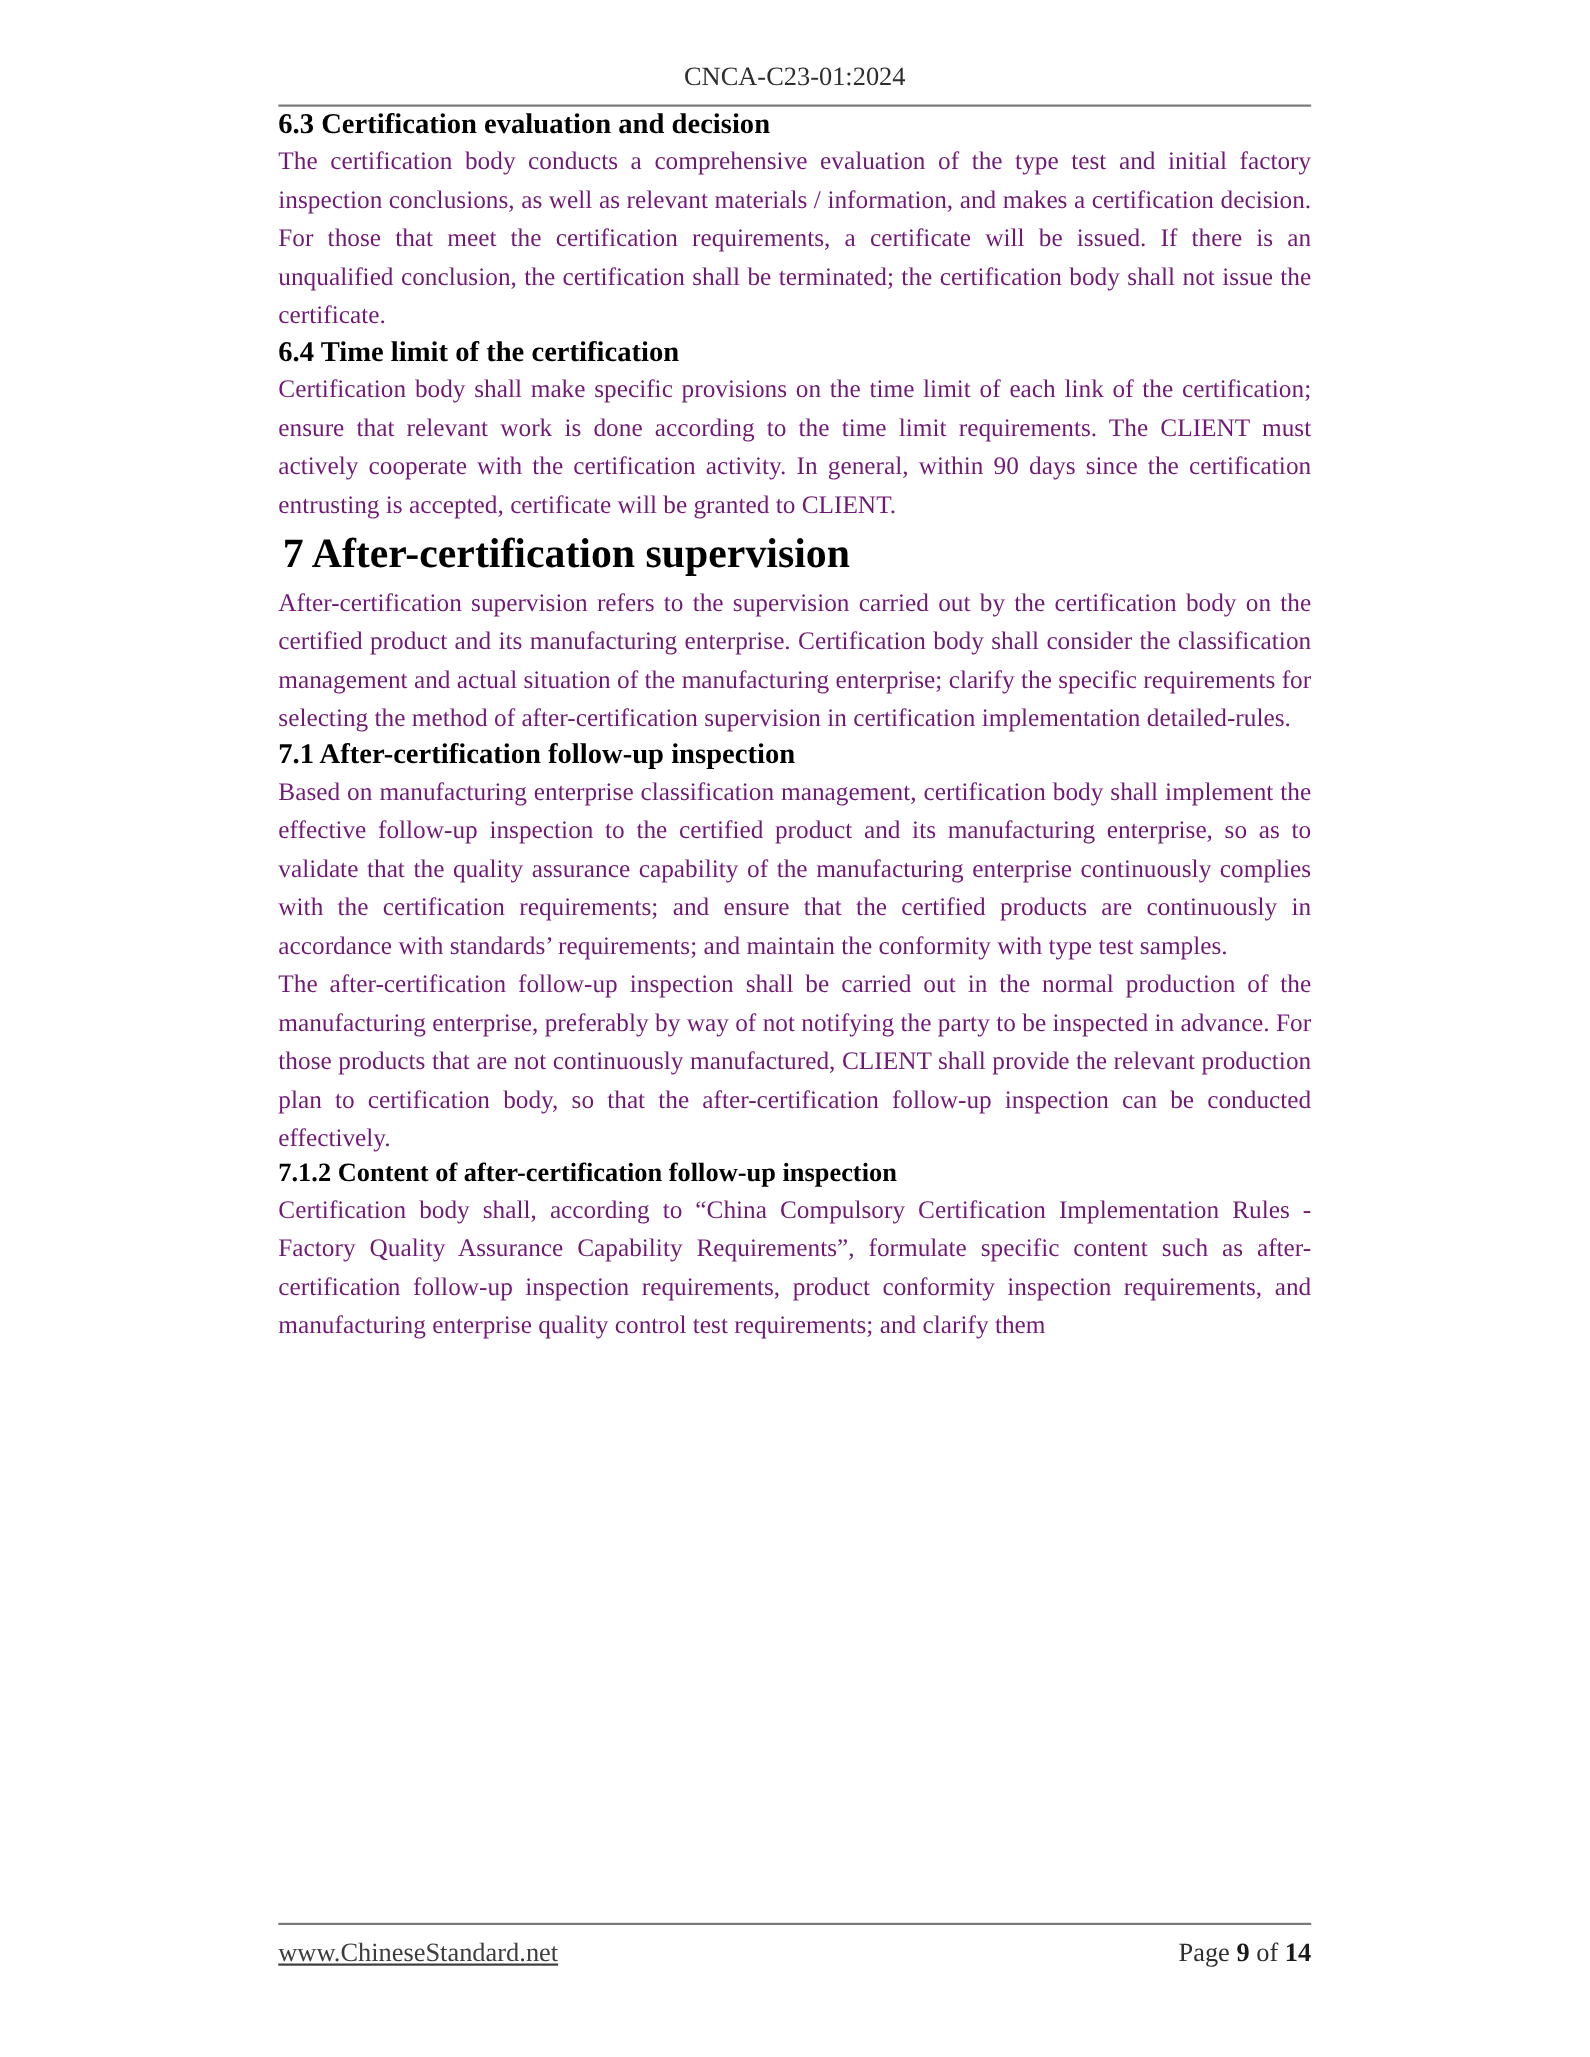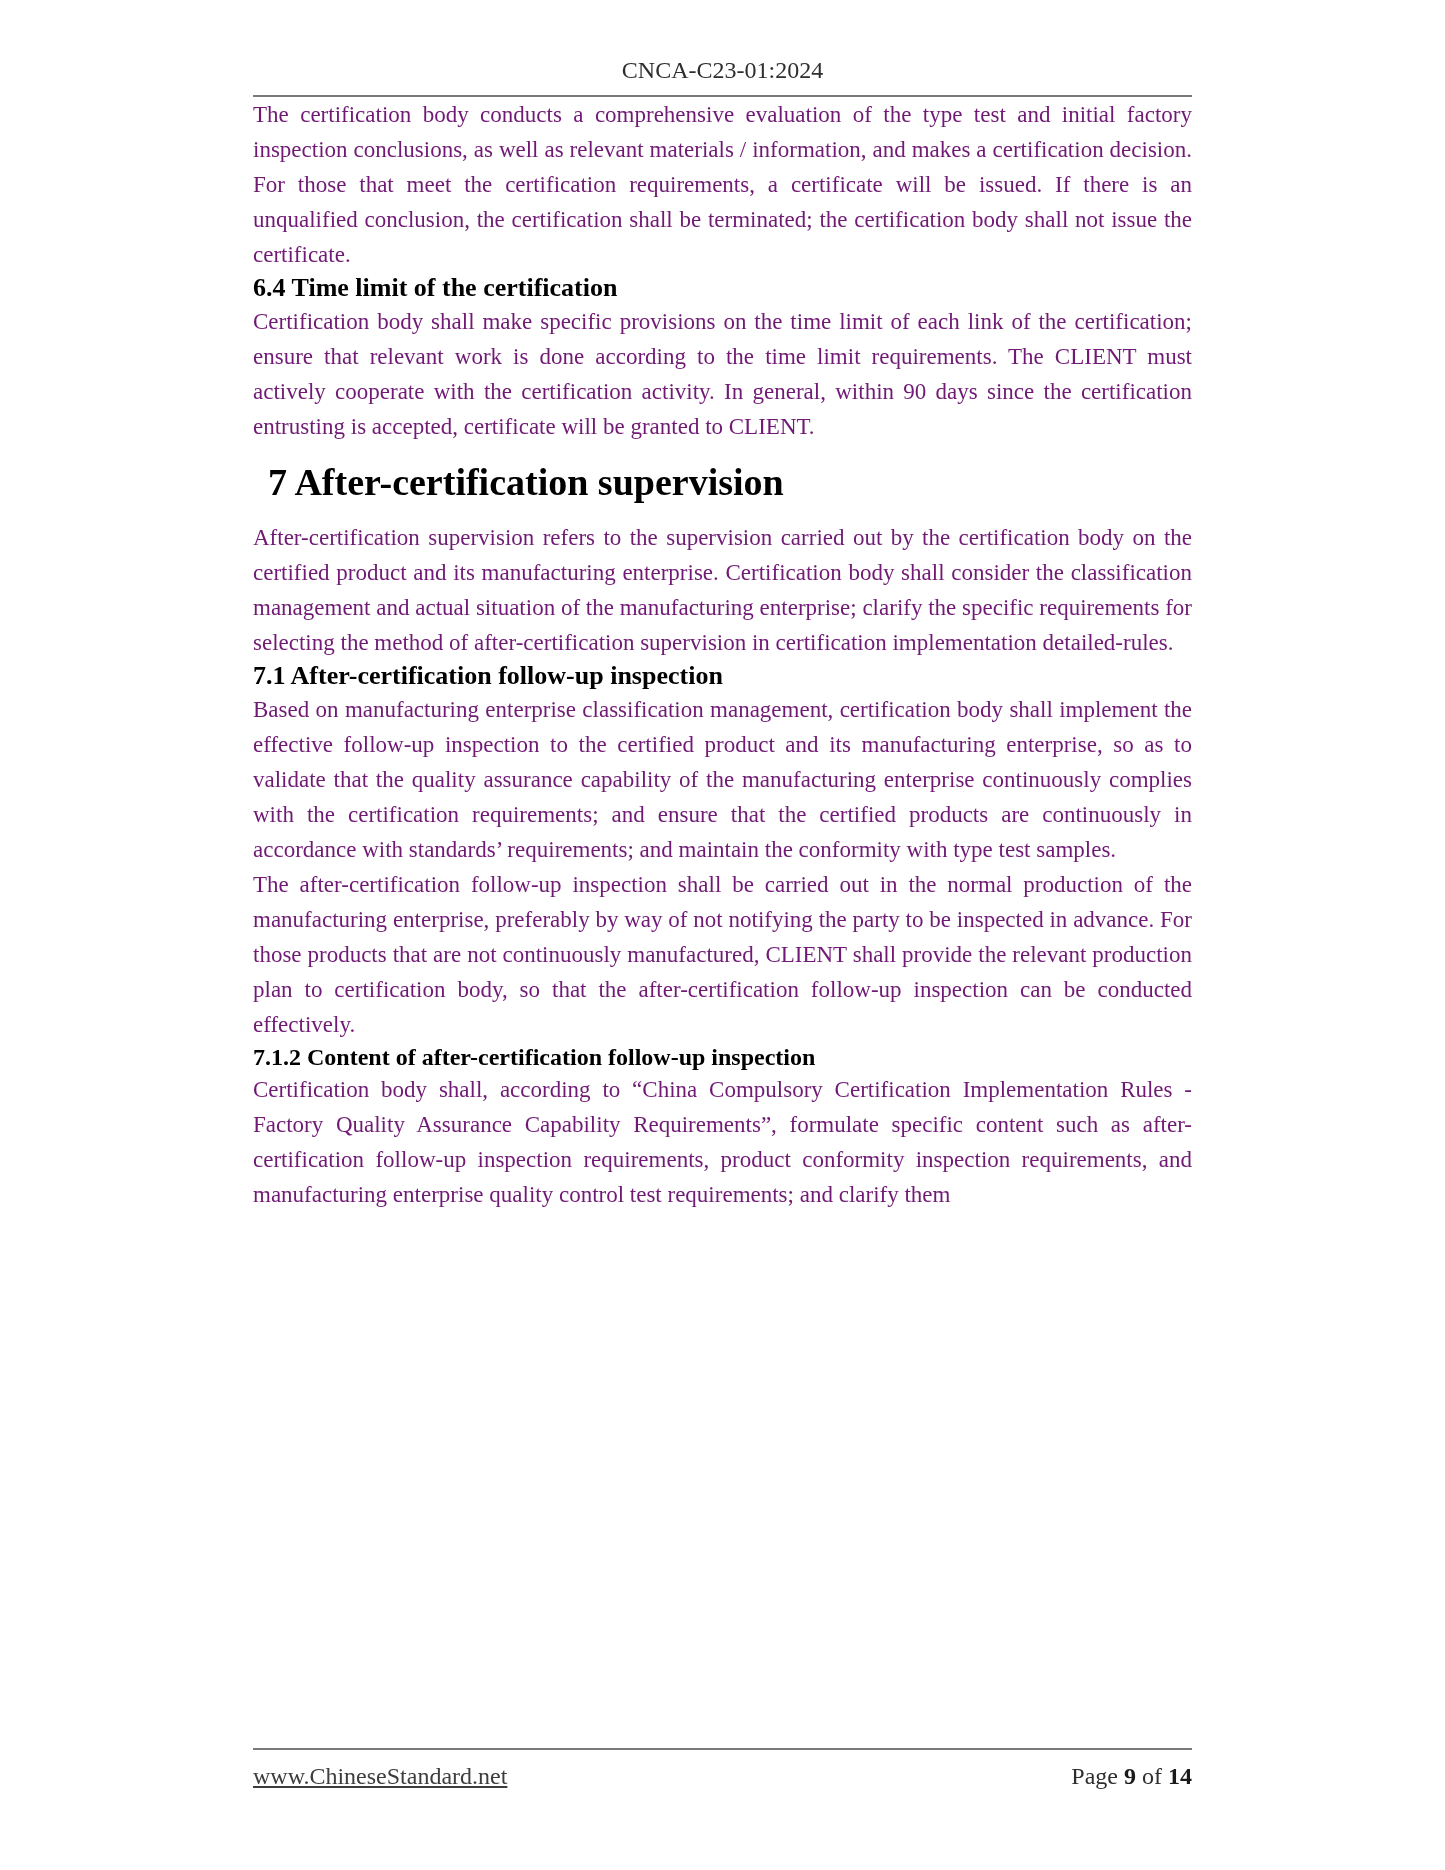--- a/index.html
+++ b/index.html
@@ -32,21 +32,21 @@
     line-height: 35px;
     text-align: justify;
     margin: 0;
     color: #701a75;
   }
   h1.chapter {
     font-size: 38px;
     line-height: 46px;
     font-weight: bold;
     color: #000000;
-    margin: 15px;
+    margin: 4px;
   }
   h2.section {
     font-size: 26px;
     line-height: 32px;
     font-weight: bold;
     color: #000000;
     margin: 0;
   }
   h3.subsection {
     font-size: 24px;
@@ -92,20 +92,21 @@
 <body>
 
 <div class="page">
 
   <div class="content">
 
     <div class="doc-number">CNCA-C23-01:2024</div>
 
     <hr class="rule">
 
+    <h2 class="section mt33">6.3 Certification evaluation and decision</h2>
 
     <p class="body-text mt29">The certification body conducts a comprehensive evaluation of the type test and initial factory inspection conclusions, as well as relevant materials / information, and makes a certification decision. For those that meet the certification requirements, a certificate will be issued. If there is an unqualified conclusion, the certification shall be terminated; the certification body shall not issue the certificate.</p>
 
     <h2 class="section mt27">6.4 Time limit of the certification</h2>
 
     <p class="body-text mt30">Certification body shall make specific provisions on the time limit of each link of the certification; ensure that relevant work is done according to the time limit requirements. The CLIENT must actively cooperate with the certification activity. In general, within 90 days since the certification entrusting is accepted, certificate will be granted to CLIENT.</p>
 
     <h1 class="chapter mt49">7 After-certification supervision</h1>
 
     <p class="body-text mt36">After-certification supervision refers to the supervision carried out by the certification body on the certified product and its manufacturing enterprise. Certification body shall consider the classification management and actual situation of the manufacturing enterprise; clarify the specific requirements for selecting the method of after-certification supervision in certification implementation detailed-rules.</p>

